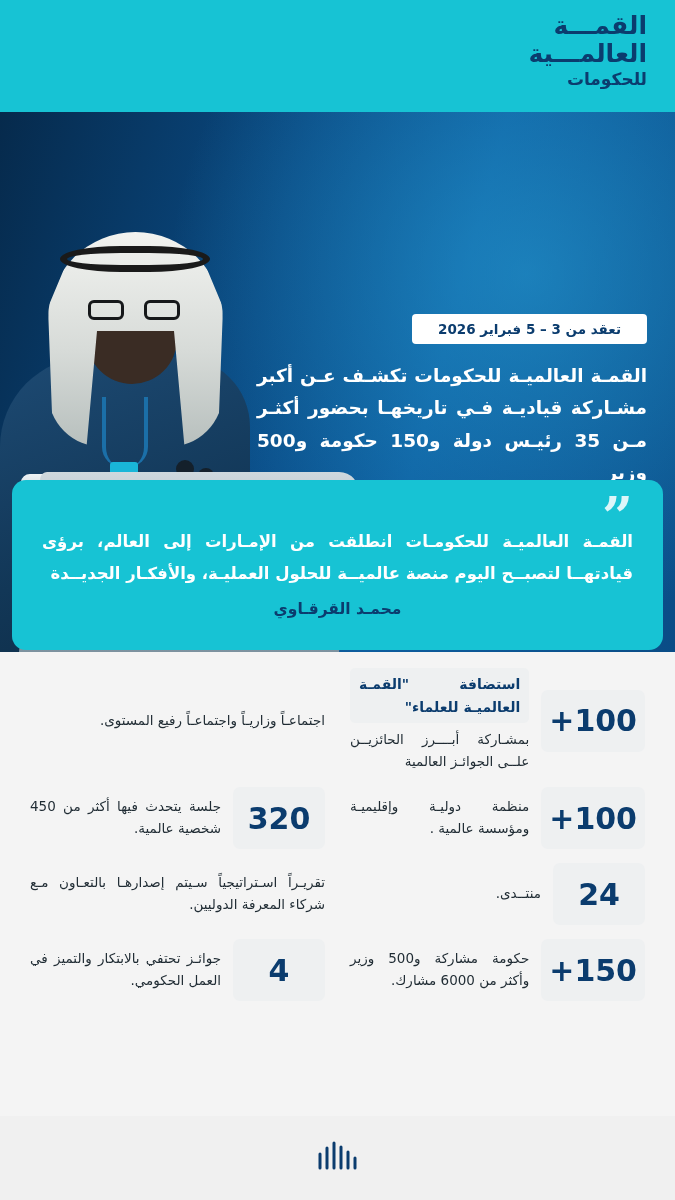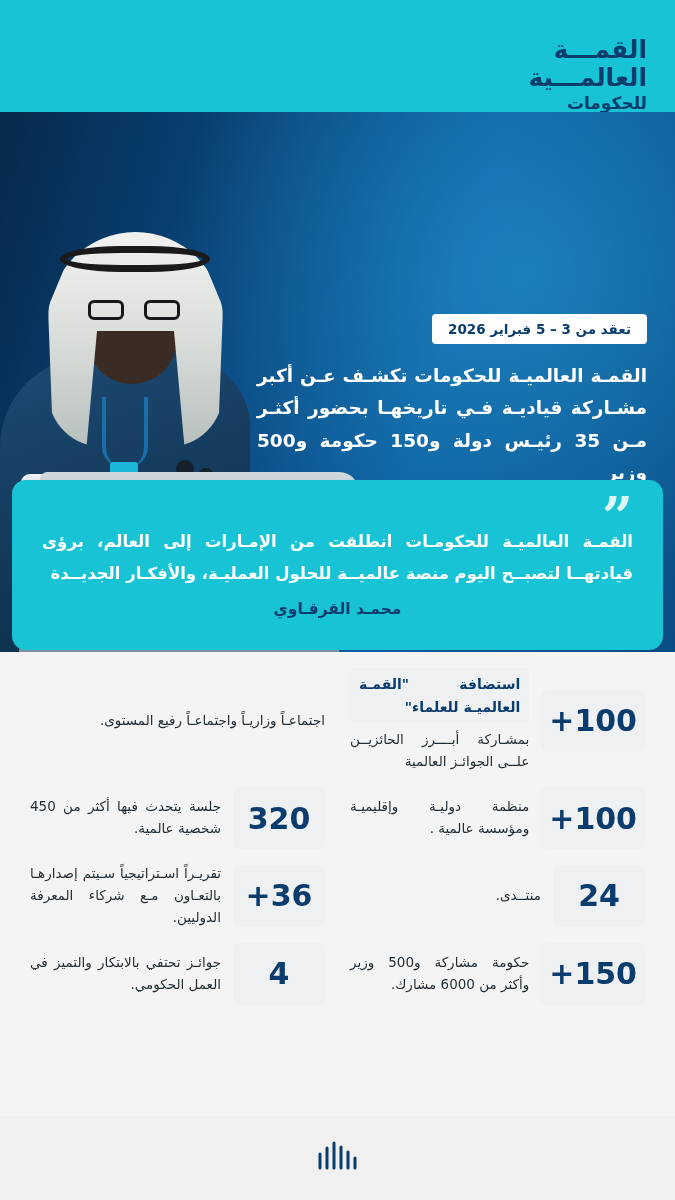--- a/index.html
+++ b/index.html
@@ -20,21 +20,21 @@
     position: relative;
     width: 675px; height: 112px;
     background: #17c3d4;
     display: flex;
     align-items: center;
     justify-content: flex-start;
     padding-right: 0;
   }
   .brand {
     position: absolute;
-    top: 36px; right: 28px;
+    top: 12px; right: 28px;
     text-align: right;
     color: #0b3c6e;
     line-height: 1.12;
   }
   .brand .l1, .brand .l2, .brand .l3 {
     font-weight: bold;
     letter-spacing: 1px;
     display: block;
   }
   .brand .l1 { font-size: 25px; }
@@ -170,21 +170,21 @@
   .mic-head2 { left: 208px; top: 296px; width: 16px; height: 16px; border-radius: 50%; background: #14202b; }
 
   
   .date-pill {
     position: absolute;
     top: 202px; right: 28px;
     background: #ffffff;
     color: #0b3c6e;
     font-size: 13.5px;
     font-weight: bold;
-    padding: 7px 16px;
+    padding: 7px 26px;
     border-radius: 4px;
   }
   .hero-head {
     position: absolute;
     top: 248px; right: 28px;
     width: 390px;
     color: #ffffff;
     font-size: 18.5px;
     font-weight: bold;
     line-height: 1.75;
@@ -379,21 +379,20 @@
         <div class="stat-txt">جلسة يتحدث فيها أكثر من 450 شخصية عالمية.</div>
       </div>
     </div>
 
     <div class="stat-row">
       <div class="stat">
         <div class="stat-num">24</div>
         <div class="stat-txt">منتــدى.</div>
       </div>
       <div class="stat">
-        <div class="stat-num">36+</div>
         <div class="stat-txt">تقريـراً اسـتراتيجياً سـيتم إصدارهـا بالتعـاون مـع شركاء المعرفة الدوليين.</div>
       </div>
     </div>
 
     <div class="stat-row">
       <div class="stat">
         <div class="stat-num">150+</div>
         <div class="stat-txt">حكومة مشاركة و500 وزير وأكثر من 6000 مشارك.</div>
       </div>
       <div class="stat">

